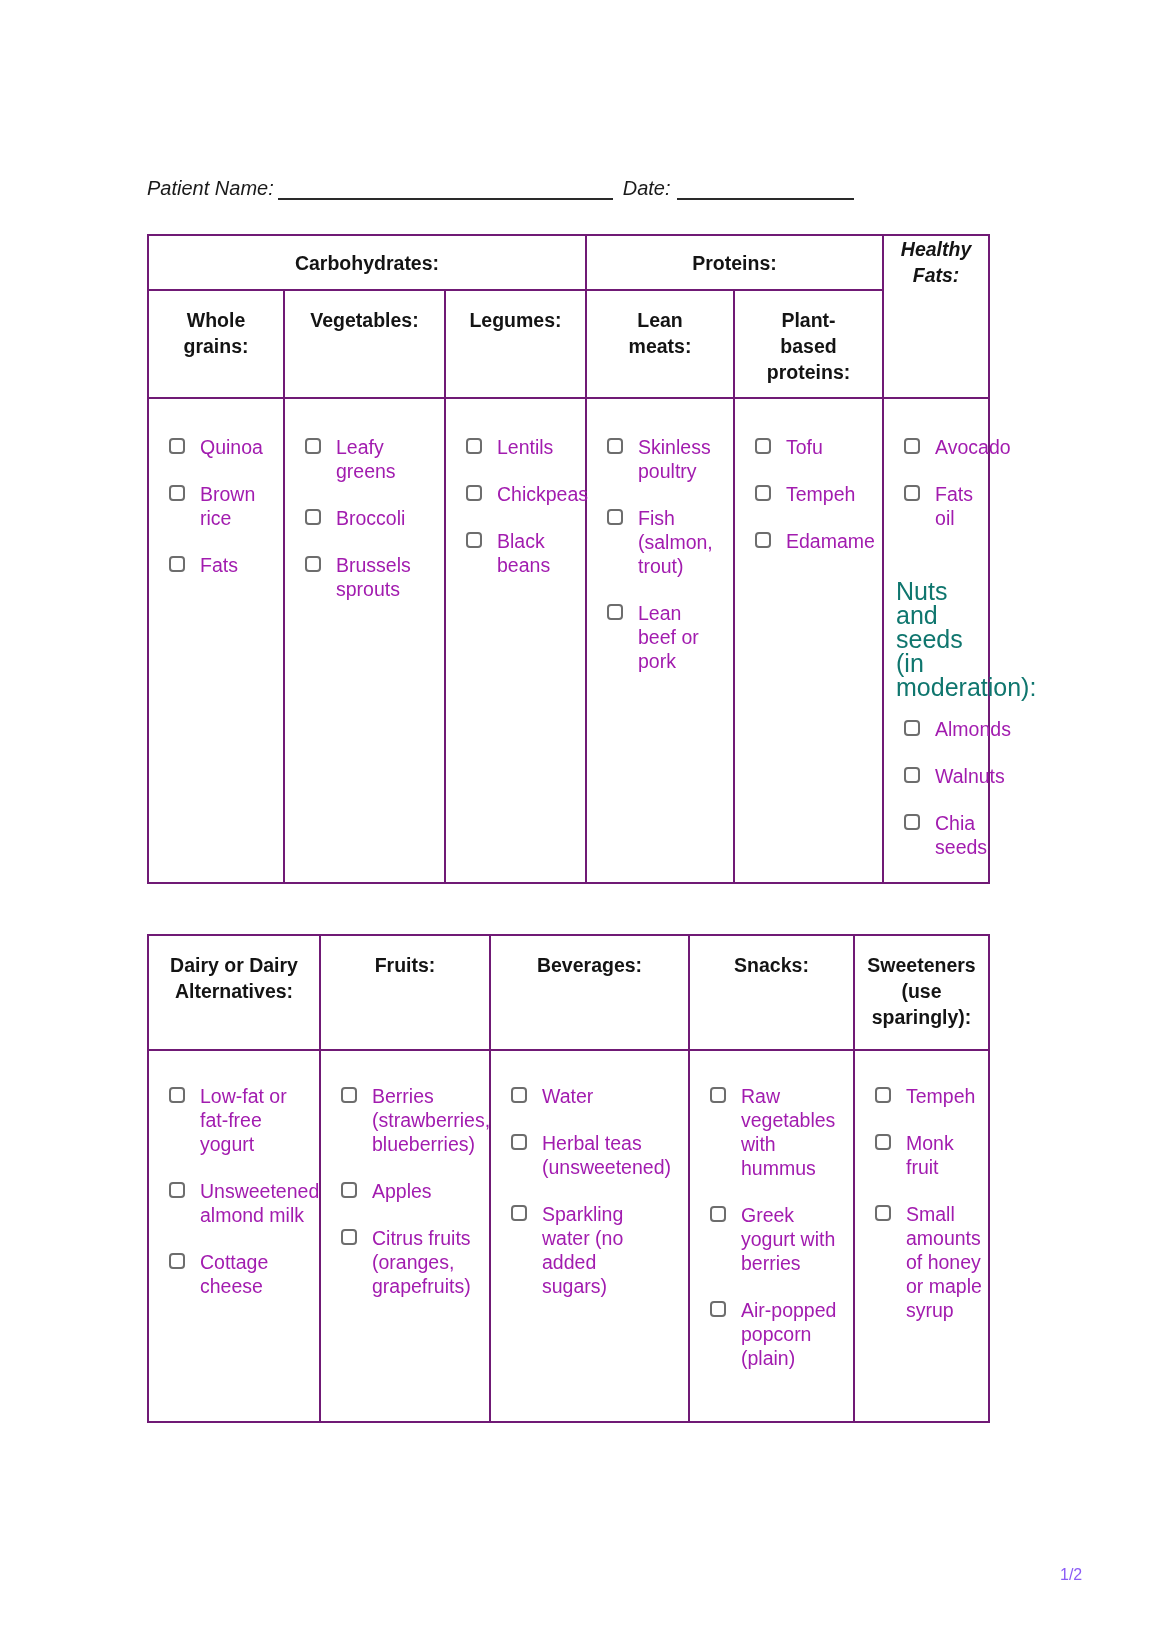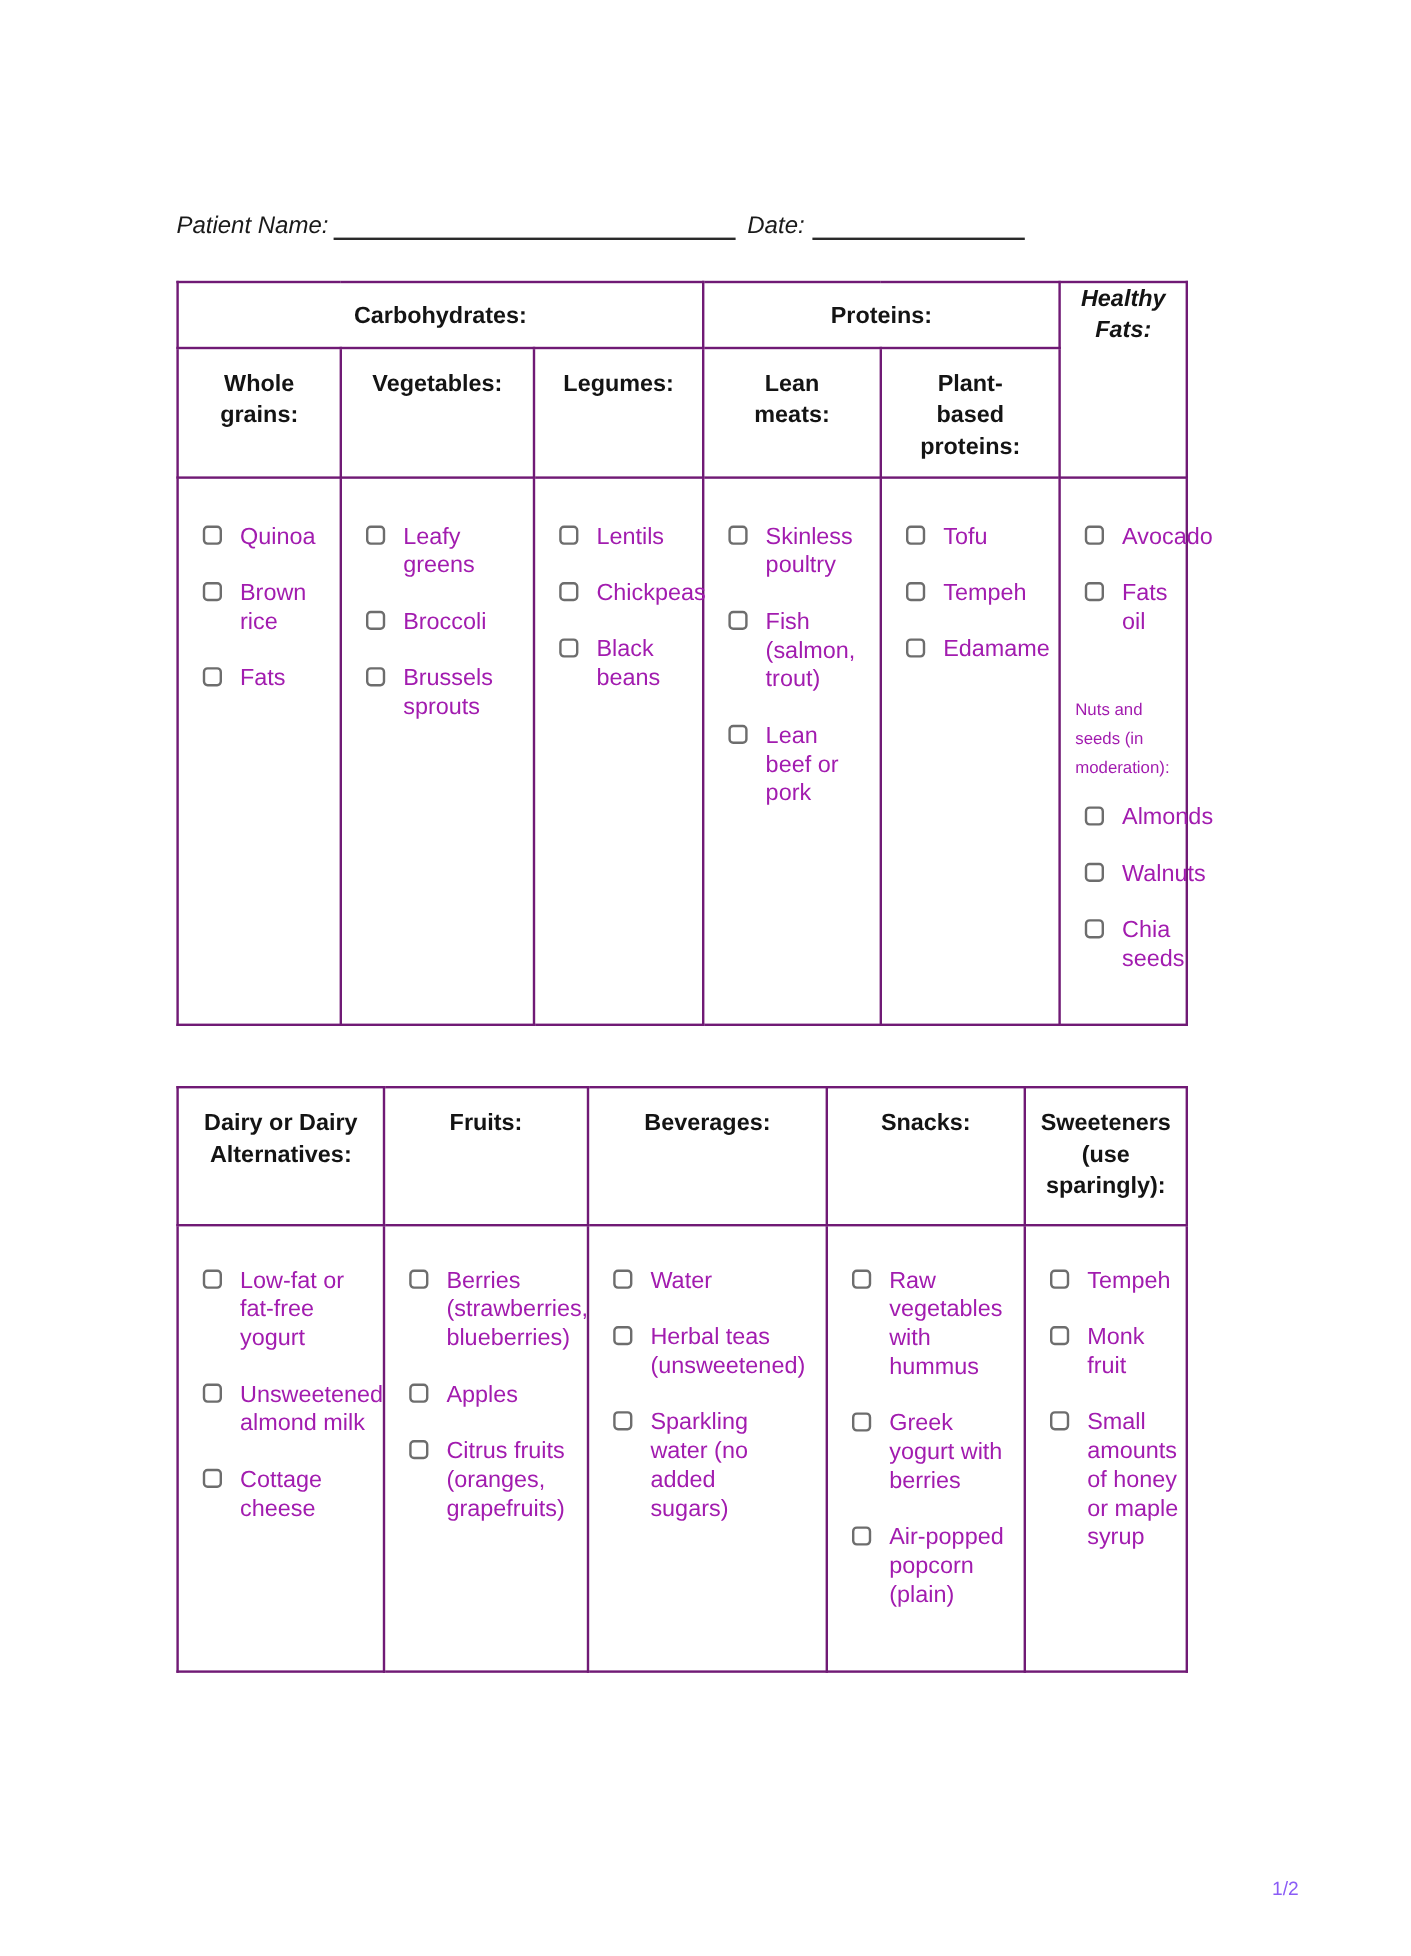--- a/index.html
+++ b/index.html
@@ -47,21 +47,21 @@
     border:2px solid #6d6d6d;border-radius:4px;background:#fff;box-sizing:border-box;
   }
   .lbl{font-size:19.5px;line-height:24px;color:#a21caf;white-space:normal;}
   
   .c1 .lbl{width:80px;} .c2 .lbl{width:95px;} .c3 .lbl{width:90px;}
   .c4 .lbl{width:78px;} .c5 .lbl{width:90px;} .c6 .lbl{width:85px;}
   .d1 .lbl{width:117px;} .d2 .lbl{width:100px;} .d3 .lbl{width:108px;}
   .d4 .lbl{width:110px;} .d5 .lbl{width:90px;}
 
   .note{
-    font-size:14px;line-height:24px;color:#a21caf;
+    font-size:25px;line-height:24px;color:#0f766e;
     width:92px;margin:49px 0 18px 0;white-space:normal;
   }
   .page-num{
     position:absolute;left:1060px;top:1566px;font-size:16px;color:#8b5cf6;
   }
 </style>
 </head>
 <body>
 
 <div class="content">

